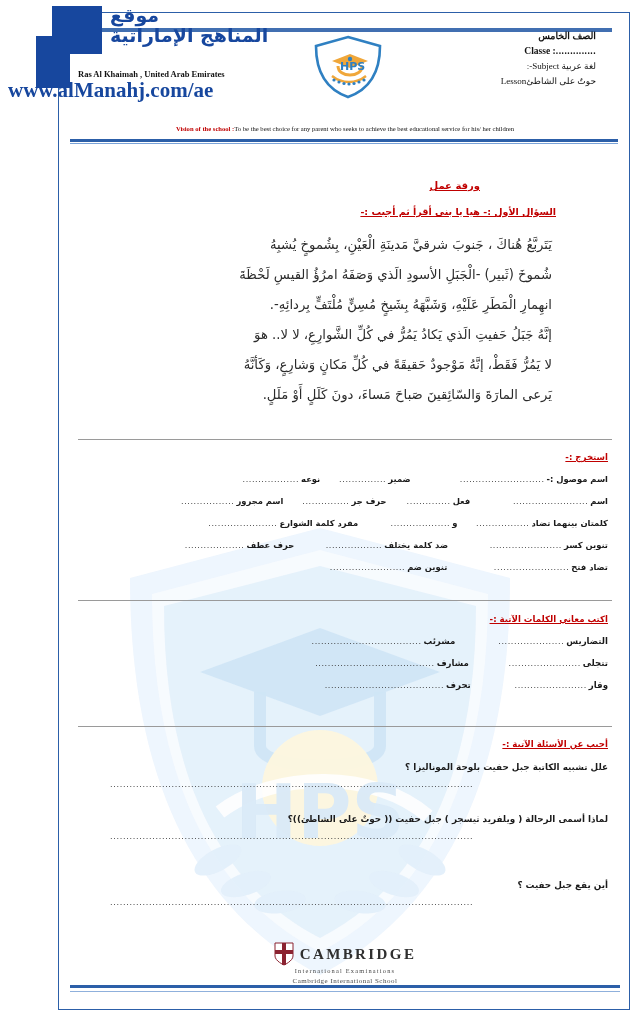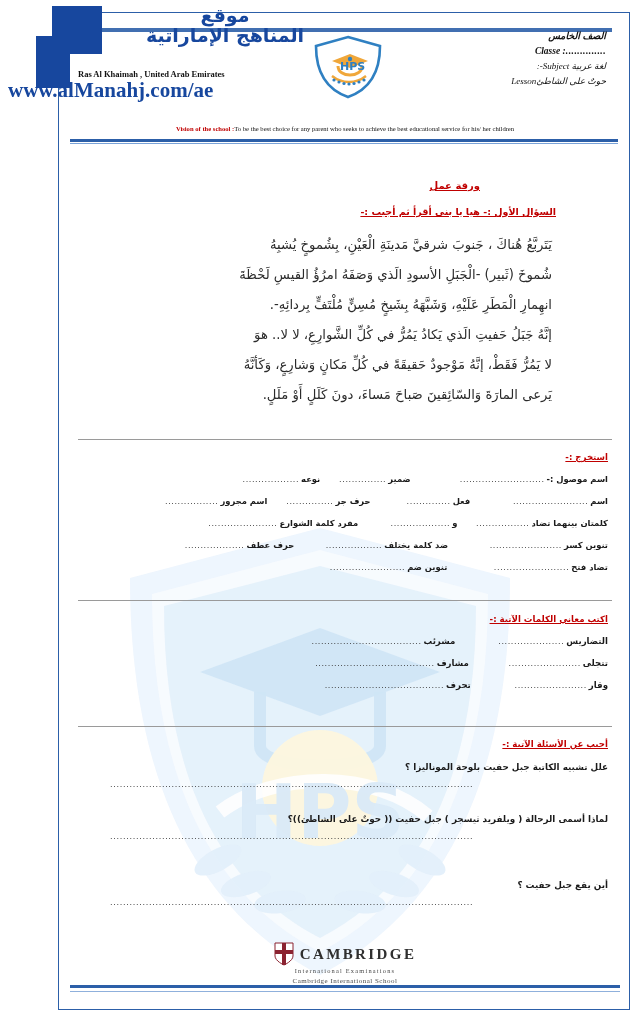--- a/index.html
+++ b/index.html
@@ -52,24 +52,24 @@
     letter-spacing:.2px;white-space:nowrap;
   }
   .school-sub{
     font-family:"Liberation Serif", serif;
     font-weight:bold;font-size:8.5px;color:#111;margin-top:13px;
   }
   .hdr-logo{
     position:absolute;left:232px;top:6px;width:76px;height:66px;
   }
   .hdr-right{
-    position:absolute;right:6px;top:2px;width:245px;
+    position:absolute;right:16px;top:2px;width:245px;
     direction:rtl;text-align:right;
     font-family:"Liberation Serif", serif;
-    font-size:9px;color:#111;font-style:italic;
+    font-size:9px;color:#111;
   }
   .hdr-right .row{margin-bottom:5px;white-space:nowrap;}
   .classe-row{direction:ltr;text-align:right;font-size:9.5px;font-weight:bold;}
   .dots-inline{letter-spacing:.5px;}
   .hdr-rule{
     position:absolute;left:0;right:0;top:0;height:4px;
     background:#2c5fa8;opacity:.9;
   }
   .vision{
     position:absolute;left:68px;right:18px;top:117px;
@@ -91,21 +91,21 @@
     position:absolute;left:0;top:0;width:340px;height:120px;z-index:6;
     pointer-events:none;
   }
   .mn-flag{
     position:absolute;left:36px;top:6px;width:66px;height:82px;
   }
   .mn-flag .sq1{position:absolute;left:16px;top:0;width:50px;height:48px;background:#17479e;}
   .mn-flag .sq2{position:absolute;left:0;top:30px;width:34px;height:52px;background:#17479e;}
   .mn-title{
     position:absolute;left:110px;top:6px;width:230px;
-    text-align:center;direction:rtl;
+    text-align:left;direction:rtl;
     font-family:"DejaVu Sans", sans-serif;
     font-weight:bold;color:#17479e;
   }
   .mn-t1{font-size:19px;line-height:1.05;}
   .mn-t2{font-size:19px;line-height:1.05;}
   .mn-url{
     position:absolute;left:8px;top:78px;width:250px;
     font-family:"Liberation Serif", serif;
     font-weight:bold;font-size:21px;color:#17479e;
     white-space:nowrap;
@@ -304,21 +304,21 @@
       <span class="dots" style="width:58px">...............</span>
       <span class="lbl" style="margin-right:8px">نوعه</span>
       <span class="dots" style="width:72px">..................</span>
     </div>
 
     <div class="ex-row" style="top:488px">
       <span class="lbl">اسم</span>
       <span class="dots" style="width:106px">........................</span>
       <span class="lbl" style="margin-right:12px">فعل</span>
       <span class="dots" style="width:54px">..............</span>
-      <span class="lbl" style="margin-right:26px">حرف جر</span>
+      <span class="lbl" style="margin-right:10px">حرف جر</span>
       <span class="dots" style="width:60px">...............</span>
       <span class="lbl" style="margin-right:6px">اسم مجرور</span>
       <span class="dots" style="width:66px">.................</span>
     </div>
 
     <div class="ex-row" style="top:510px">
       <span class="lbl">كلمتان بينهما تضاد</span>
       <span class="dots" style="width:70px">.................</span>
       <span class="lbl">و</span>
       <span class="dots" style="width:78px">...................</span>

